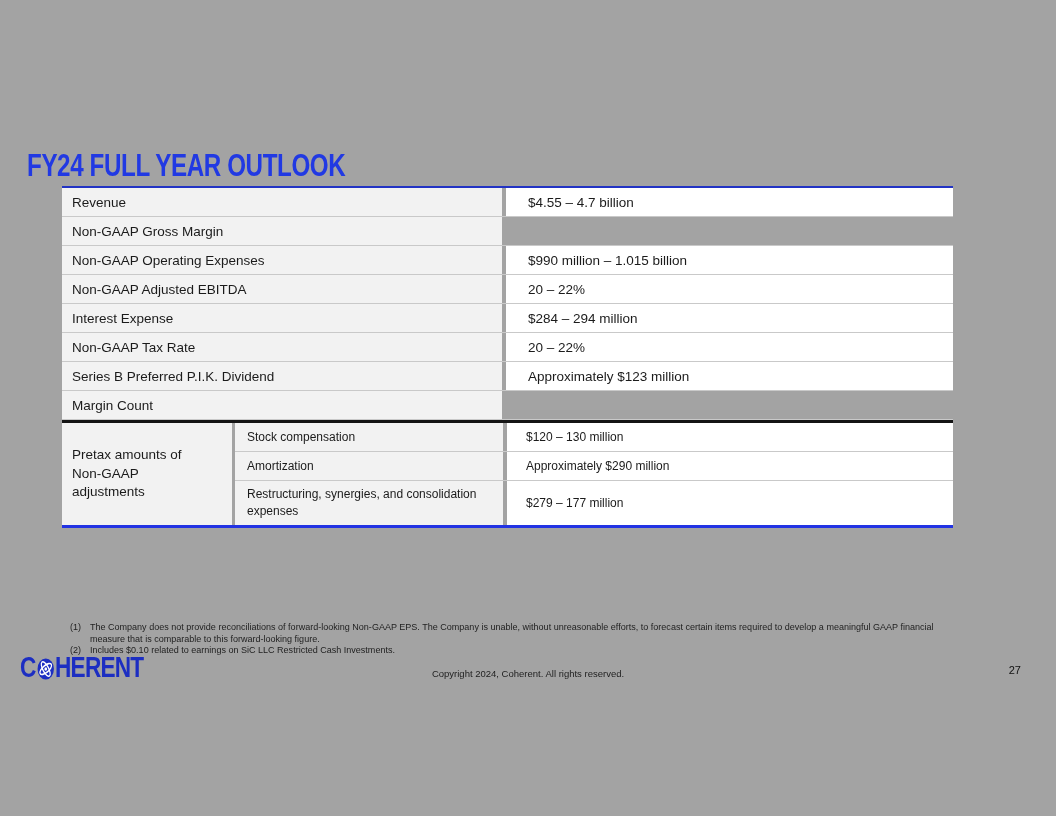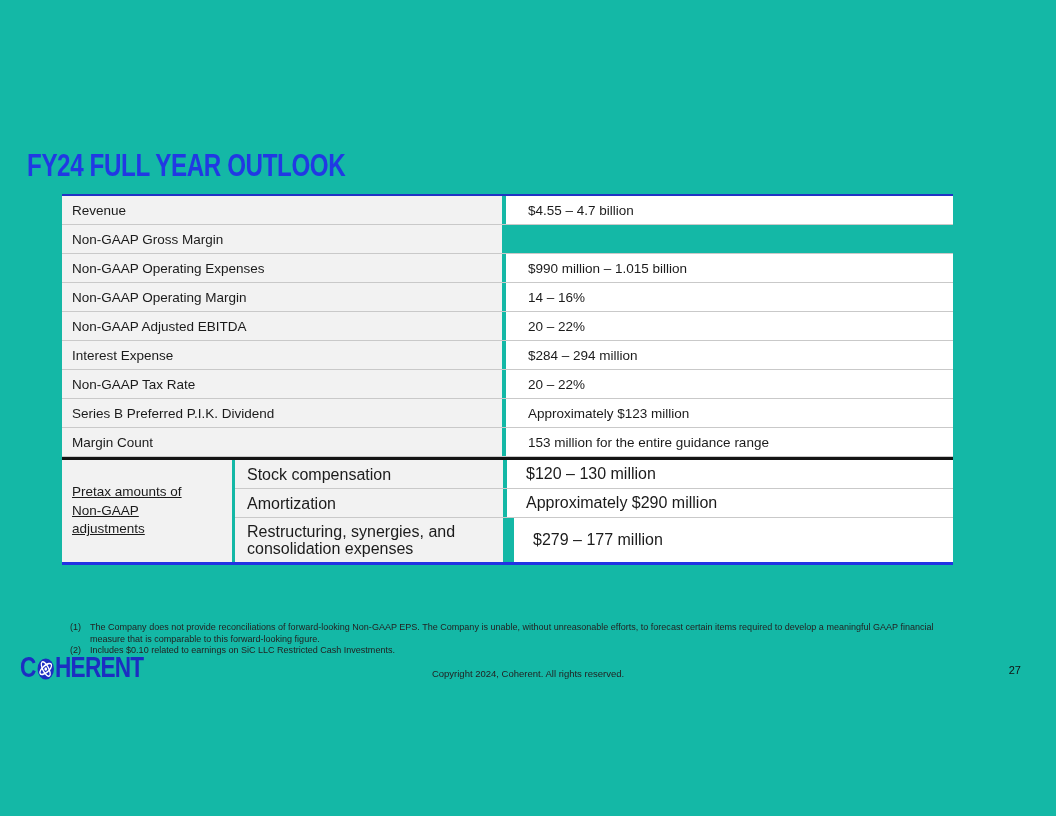--- a/index.html
+++ b/index.html
@@ -4,39 +4,39 @@
 <style>
   * { margin: 0; padding: 0; box-sizing: border-box; }
   html, body { background: #ffffff; }
   body {
     width: 1056px; height: 816px;
     font-family: "Liberation Sans", sans-serif;
     color: #1b1b1b;
     position: relative;
     overflow: hidden;
   }
-  .slide { position: absolute; inset: 0; background: #14b8a6; padding-left: 44px; }
+  .slide { position: absolute; inset: 0; background: #a3a3a3; padding-left: 44px; }
 
   
   .title {
     position: absolute;
     left: 27px; top: 148px;
     font-size: 31px;
     font-weight: 700;
     letter-spacing: -0.5px;
     color: #2139e3;
     transform: scaleX(0.78);
     transform-origin: left center;
     white-space: nowrap;
   }
 
   
   .table-wrap {
     position: absolute;
-    left: 62px; top: 194px;
+    left: 62px; top: 186px;
     width: 891px;
   }
   .top-rule { height: 2px; background: #2233c4; }
   .row {
     display: flex;
     height: 29px;
     border-bottom: 1px solid #c9c9c9;
     font-size: 13.5px;
   }
   .cell { display: flex; align-items: center; }
@@ -60,26 +60,25 @@
   .pretax { display: flex; }
   .pretax-left {
     width: 170px;
     background: #f2f2f2;
     margin-right: 3px;
     display: flex;
     align-items: center;
     padding-left: 10px;
     font-size: 13.5px;
     line-height: 18.5px;
-    text-decoration: underline;
   }
   .pretax-left span { display: block; max-width: 125px; }
   .pretax-rows { flex: 1; display: flex; flex-direction: column; }
-  .sub-row { display: flex; height: 29px; border-bottom: 1px solid #c9c9c9; font-size: 16px; }
-  .sub-row.tall { height: 44px; border-bottom: none; gap: 7px; }
+  .sub-row { display: flex; height: 29px; border-bottom: 1px solid #c9c9c9; font-size: 12px; }
+  .sub-row.tall { height: 44px; border-bottom: none; }
   .sub-label {
     width: 268px;
     background: #f2f2f2;
     margin-right: 4px;
     padding-left: 12px;
     display: flex; align-items: center;
     line-height: 17px;
   }
   .sub-label span { display: block; max-width: 230px; }
   .sub-value { flex: 1; padding-left: 19px; display: flex; align-items: center; background: #fff; }
@@ -144,42 +143,37 @@
       <div class="cell value">$4.55 – 4.7 billion</div>
     </div>
     <div class="row">
       <div class="cell label">Non-GAAP Gross Margin</div>
     </div>
     <div class="row">
       <div class="cell label">Non-GAAP Operating Expenses</div>
       <div class="cell value">$990 million – 1.015 billion</div>
     </div>
     <div class="row">
-      <div class="cell label">Non-GAAP Operating Margin</div>
-      <div class="cell value">14 – 16%</div>
-    </div>
-    <div class="row">
       <div class="cell label">Non-GAAP Adjusted EBITDA</div>
       <div class="cell value">20 – 22%</div>
     </div>
     <div class="row">
       <div class="cell label">Interest Expense</div>
       <div class="cell value">$284 – 294 million</div>
     </div>
     <div class="row">
       <div class="cell label">Non-GAAP Tax Rate</div>
       <div class="cell value">20 – 22%</div>
     </div>
     <div class="row">
       <div class="cell label">Series B Preferred P.I.K. Dividend</div>
       <div class="cell value">Approximately $123 million</div>
     </div>
     <div class="row">
       <div class="cell label">Margin Count</div>
-      <div class="cell value">153 million for the entire guidance range</div>
     </div>
 
     <div class="black-rule"></div>
 
     <div class="pretax">
       <div class="pretax-left">
         <span>Pretax amounts of Non-GAAP adjustments</span>
       </div>
       <div class="pretax-rows">
         <div class="sub-row">

